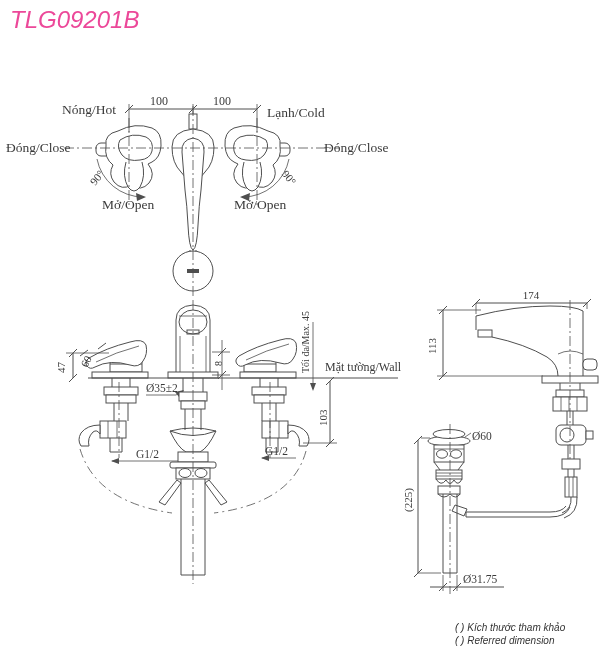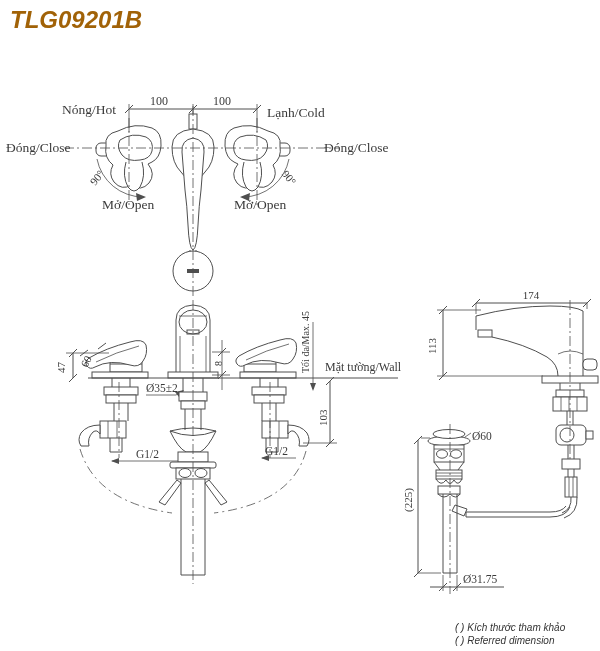--- a/index.html
+++ b/index.html
@@ -1,19 +1,19 @@
 <!DOCTYPE html>
 <html><head>
 <meta charset="utf-8">
 <style>
   html,body{margin:0;padding:0;background:#fff;}
   .page{position:relative;width:600px;height:651px;background:#ffffff;overflow:hidden;
         font-family:"Liberation Sans",sans-serif;}
-  .title{position:absolute;left:10px;top:6px;font-size:24px;font-weight:bold;font-style:italic;
-         color:#a16207;letter-spacing:0px;}
+  .title{position:absolute;left:10px;top:6px;font-size:24px;font-weight:normal;font-style:italic;
+         color:#ec4899;letter-spacing:0px;}
   .footer{position:absolute;left:455px;top:622px;font-size:10px;font-style:italic;color:#333;
           line-height:12.5px;font-family:"Liberation Sans",sans-serif;}
   svg{position:absolute;left:0;top:0;}
   
   .ln, path, rect, ellipse, circle, line{fill:none;stroke:#4f4f4f;stroke-width:1;}
   .f{fill:#ffffff;}
   .thin{stroke-width:0.8;}
   .cl{stroke-width:0.8;stroke-dasharray:10 3 2 3;}
   .hz{stroke-width:0.8;stroke-dasharray:9 4 2 4;}
   .tk{stroke-width:1;}

